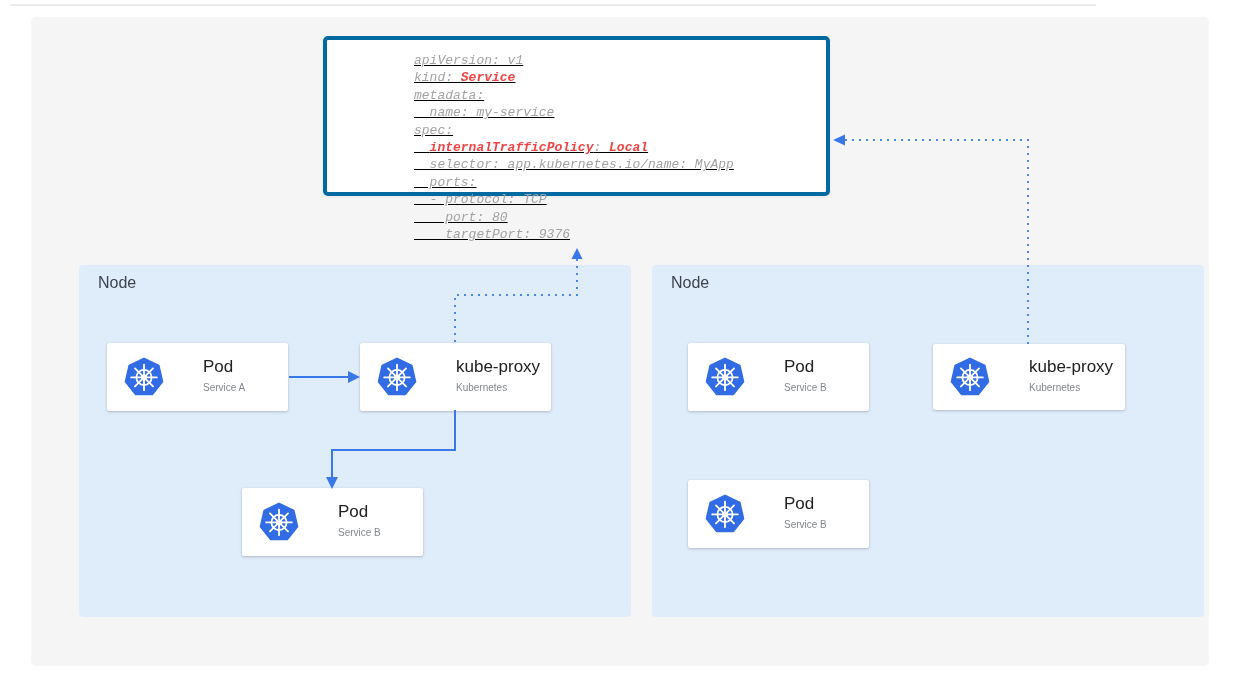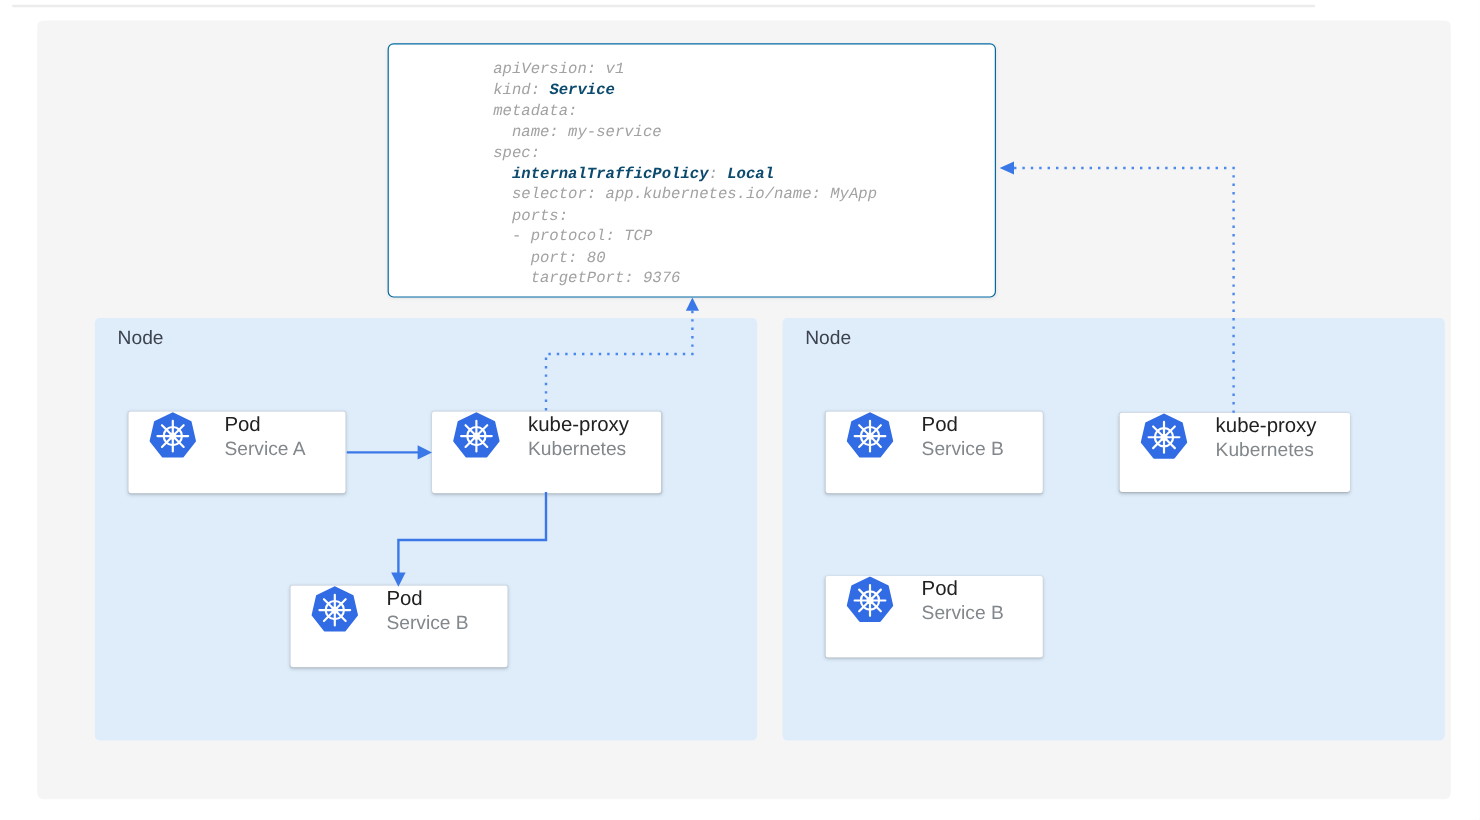--- a/index.html
+++ b/index.html
@@ -6,48 +6,48 @@
   body{width:1233px;height:683px;overflow:hidden;position:relative;
        font-family:"Liberation Sans",sans-serif;-webkit-font-smoothing:antialiased;}
 
   .top-hairline{position:absolute;left:10px;top:4px;width:1086px;height:2px;
        background:#ececec;border-radius:2px;}
 
   .canvas{position:absolute;left:31px;top:17px;width:1178px;height:649px;
        background:#f5f5f6;border-radius:5px;}
 
   
-  .yaml-card{position:absolute;left:323px;top:36px;width:507px;height:212px;
-       background:#ffffff;border:1px solid #0369a1;border-radius:5px;
-       box-shadow:0 1px 3px rgba(0,0,0,.06);box-sizing:border-box;}
+  .yaml-card{position:absolute;left:323px;top:36px;width:507px;height:160px;
+       background:#ffffff;border:4px solid #0369a1;border-radius:5px;
+       box-shadow:0 1px 3px rgba(0,0,0,.06);box-sizing:border-box;text-decoration:underline;}
   .yaml{margin:0;padding:12px 0 0 87px;font-family:"Liberation Mono","DejaVu Sans Mono",monospace;
        font-style:italic;font-size:13px;line-height:17.4px;color:#a2a2a2;white-space:pre;}
-  .yaml .b{font-weight:bold;color:#0c4a6e;}
+  .yaml .b{font-weight:bold;color:#ef4444;}
 
   
   .node{position:absolute;width:552px;height:352px;background:#dfedfb;border-radius:4px;}
   .node-left{left:79px;top:265px;}
   .node-right{left:652px;top:265px;}
   .node-label{position:absolute;left:19px;top:9px;font-size:16px;color:#3d434e;}
 
   
   .card{position:absolute;background:#ffffff;border-radius:2px;box-sizing:border-box;
        box-shadow:0 1px 3px rgba(60,64,67,.28),0 0 1px rgba(60,64,67,.12);
-       display:flex;align-items:flex-start;padding-left:17px;}
+       display:flex;align-items:center;padding-left:17px;gap:16px;}
   .c-n1-pod-a{left:107px;top:343px;width:181px;height:68px;}
   .c-n1-kp   {left:360px;top:343px;width:191px;height:68px;}
   .c-n1-pod-b{left:242px;top:488px;width:181px;height:68px;}
   .c-n2-pod-t{left:688px;top:343px;width:181px;height:68px;}
   .c-n2-kp   {left:933px;top:344px;width:192px;height:66px;}
   .c-n2-pod-b{left:688px;top:480px;width:181px;height:68px;}
 
   .k8s-icon{width:40px;height:40px;flex:0 0 40px;display:block;}
   .card-text{display:flex;flex-direction:column;justify-content:center;margin-left:23px;}
   .card-title{font-size:17px;line-height:22px;color:#212121;}
-  .card-subtitle{font-size:16px;line-height:20px;color:#82878c;}
+  .card-subtitle{font-size:10px;line-height:20px;color:#82878c;}
 
   .arrows{position:absolute;left:0;top:0;width:1233px;height:683px;pointer-events:none;}
 </style>
 </head>
 <body>
 
 <svg width="0" height="0" style="position:absolute" aria-hidden="true">
   <defs>
     <symbol id="k8s-helm" viewBox="0 0 100 100">
       <polygon points="50,4 86.7,21.7 95.8,61.5 70.4,93.3 29.6,93.3 4.2,61.5 13.3,21.7" fill="#326CE5" stroke="#326CE5" stroke-width="5" stroke-linejoin="round"></polygon>

